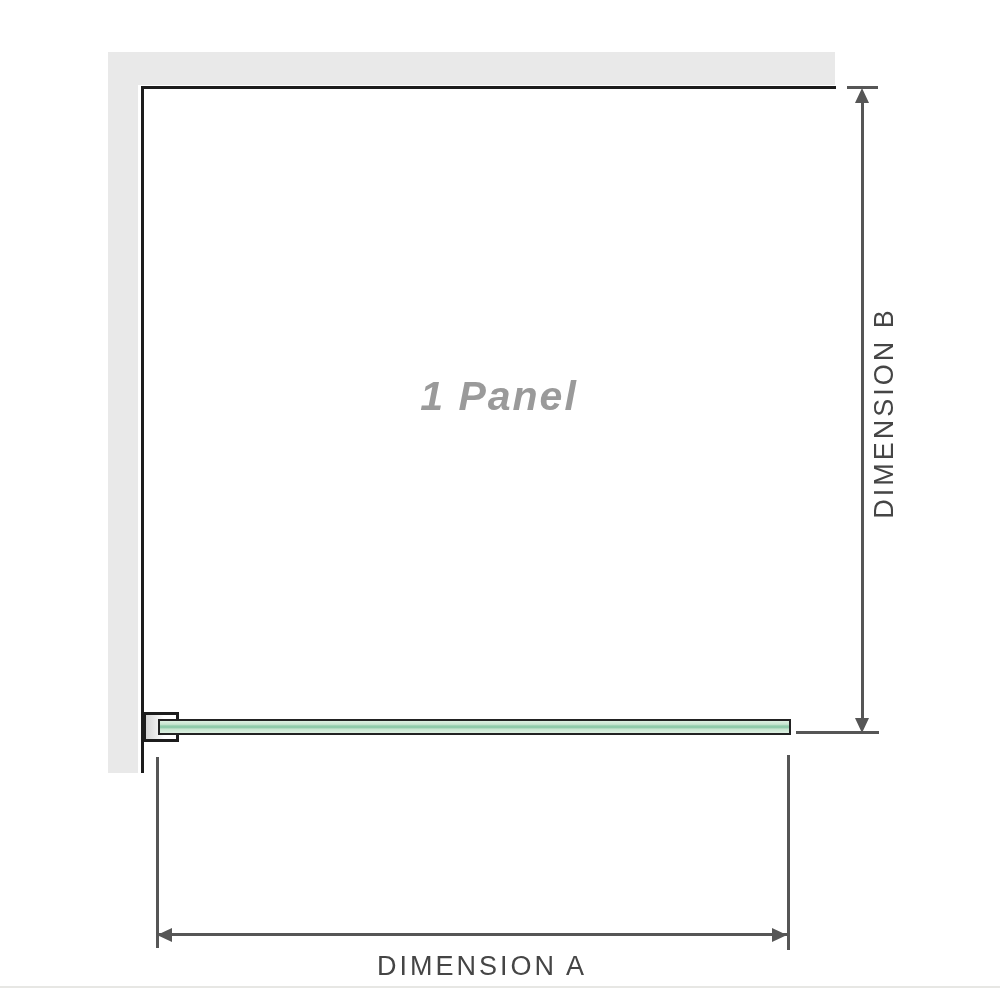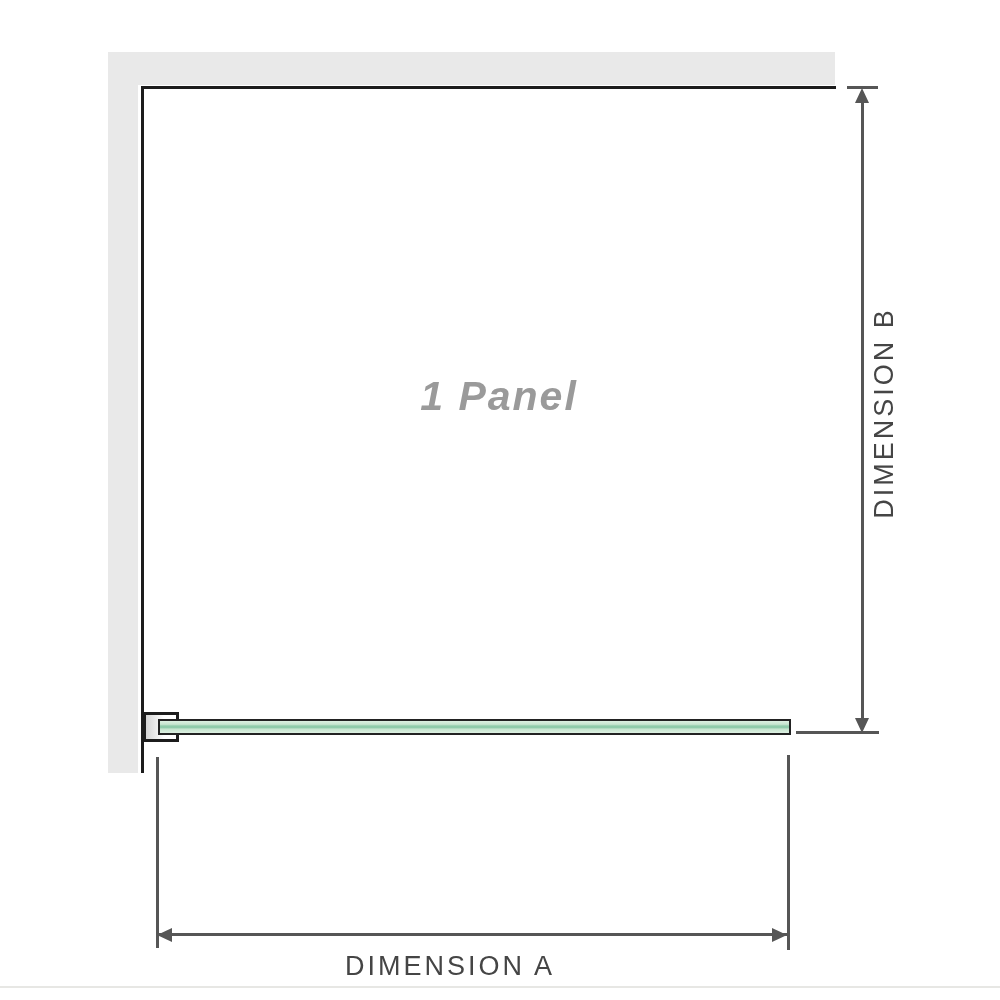--- a/index.html
+++ b/index.html
@@ -84,21 +84,21 @@
     letter-spacing: 3px;
     font-weight: 400;
     white-space: nowrap;
   }
   .label-b {
     left:764px; top:398px; width:240px; height:30px;
     line-height:30px; text-align:center;
     transform: rotate(-90deg);
   }
   .label-a {
-    left:300px; top:951px; width:300px; height:30px;
+    left:332px; top:951px; width:300px; height:30px;
     line-height:30px; text-align:center;
   }
   .panel-label {
     left:349px; top:371px; width:300px; height:50px;
     line-height:50px; text-align:center;
     color: var(--panel_text);
     font-size: 41px;
     font-weight: 600;
     font-style: italic;
     letter-spacing: 2px;

